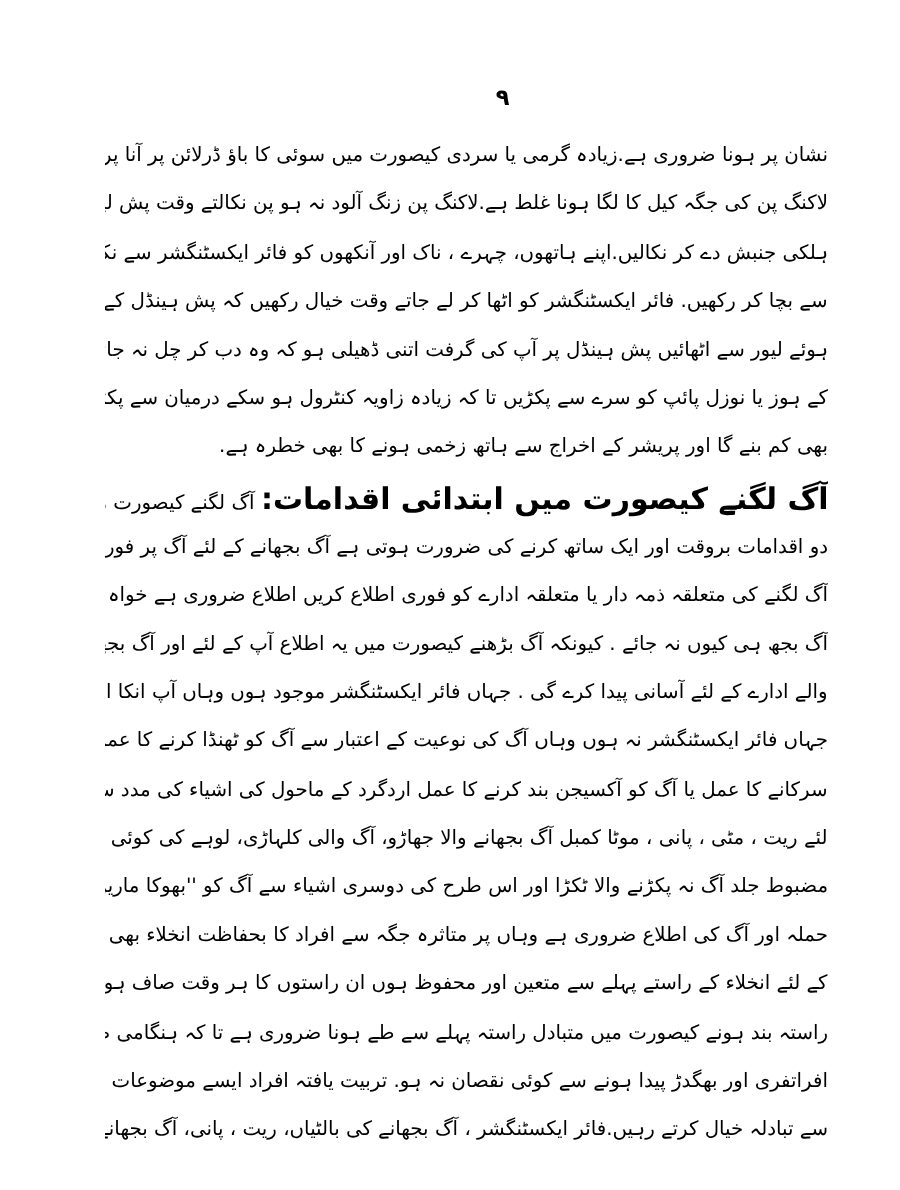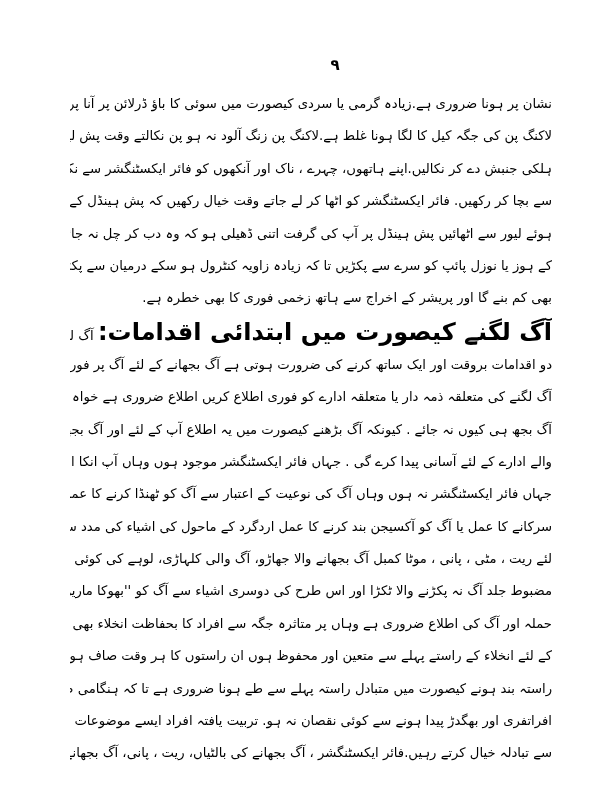--- a/index.html
+++ b/index.html
@@ -12,37 +12,37 @@
     position:absolute; top:88px; left:70px; width:482px;
     direction:rtl; text-align:justify;
     font-family:"DejaVu Sans", sans-serif; font-size:13.2px; color:#000;
   }
   .line {
     display:block; height:32.4px; line-height:32.4px;
     white-space:nowrap; overflow:hidden; text-align:right;
   }
   .heading-line { height:34px; line-height:34px; }
   .heading {
-    font-family:"DejaVu Sans", sans-serif; font-weight:bold; font-size:24px;
+    font-family:"DejaVu Sans", sans-serif; font-weight:bold; font-size:20px;
   }
   .heading-rest { font-size:13.2px; }
 </style>
 </head>
 <body>
 
 <div class="page-number">۹</div>
 
 <div class="body-text">
   <span class="line">نشان پر ہونا ضروری ہے.زیادہ گرمی یا سردی کیصورت میں سوئی کا باؤ ڈرلائن پر آنا پریشانی کا باعث نہیں ہے</span>
   <span class="line">لاکنگ پن کی جگہ کیل کا لگا ہونا غلط ہے.لاکنگ پن زنگ آلود نہ ہو پن نکالتے وقت پش لیور نہ دبائیں بلکہ</span>
   <span class="line">ہلکی جنبش دے کر نکالیں.اپنے ہاتھوں، چہرے ، ناک اور آنکھوں کو فائر ایکسٹنگشر سے نکلنے والے مواد</span>
   <span class="line">سے بچا کر رکھیں. فائر ایکسٹنگشر کو اٹھا کر لے جاتے وقت خیال رکھیں کہ پش ہینڈل کے نچلی طرف لگے</span>
   <span class="line">ہوئے لیور سے اٹھائیں پش ہینڈل پر آپ کی گرفت اتنی ڈھیلی ہو کہ وہ دب کر چل نہ جائے.فائر ایکسٹنگشر</span>
   <span class="line">کے ہوز یا نوزل پائپ کو سرے سے پکڑیں تا کہ زیادہ زاویہ کنٹرول ہو سکے درمیان سے پکڑنے سے زاویہ</span>
-  <span class="line">بھی کم بنے گا اور پریشر کے اخراج سے ہاتھ زخمی فوری کا بھی خطرہ ہے.</span>
+  <span class="line">بھی کم بنے گا اور پریشر کے اخراج سے ہاتھ زخمی ہونے کا بھی خطرہ ہے.</span>
 
   <span class="line heading-line">
     <span class="heading">آگ لگنے کیصورت میں ابتدائی اقدامات:</span>
     <span class="heading-rest">آگ لگنے کیصورت میں ہمیشہ</span>
   </span>
 
   <span class="line">دو اقدامات بروقت اور ایک ساتھ کرنے کی ضرورت ہوتی ہے آگ بجھانے کے لئے آگ پر فوری حملہ اور</span>
   <span class="line">آگ لگنے کی متعلقہ ذمہ دار یا متعلقہ ادارے کو فوری اطلاع کریں اطلاع ضروری ہے خواہ دوران اطلاع</span>
   <span class="line">آگ بجھ ہی کیوں نہ جائے . کیونکہ آگ بڑھنے کیصورت میں یہ اطلاع آپ کے لئے اور آگ بجھانے</span>
   <span class="line">والے ادارے کے لئے آسانی پیدا کرے گی . جہاں فائر ایکسٹنگشر موجود ہوں وہاں آپ انکا استعمال کریں .</span>

